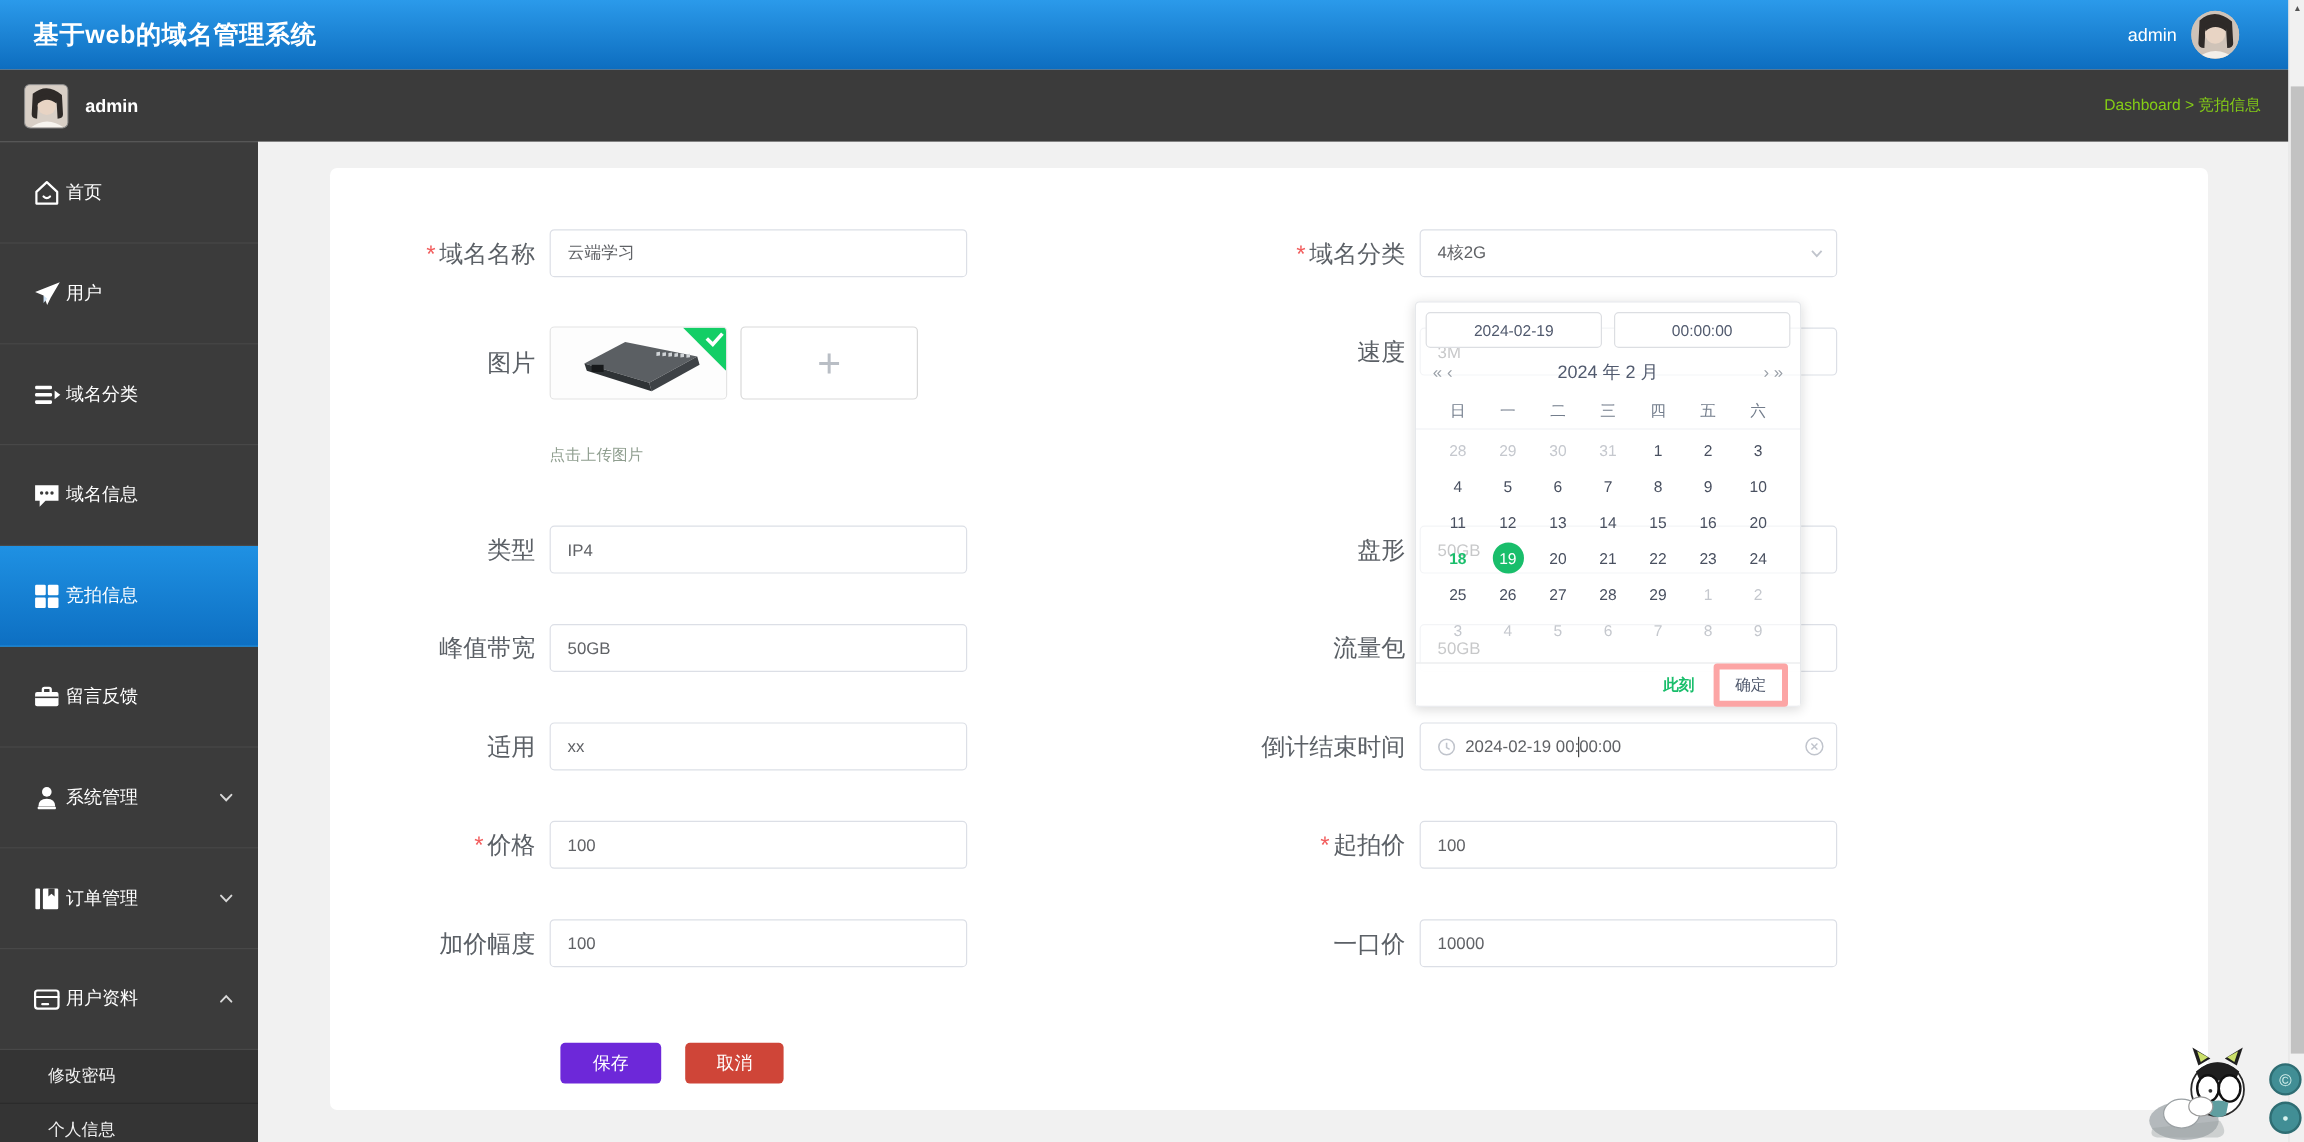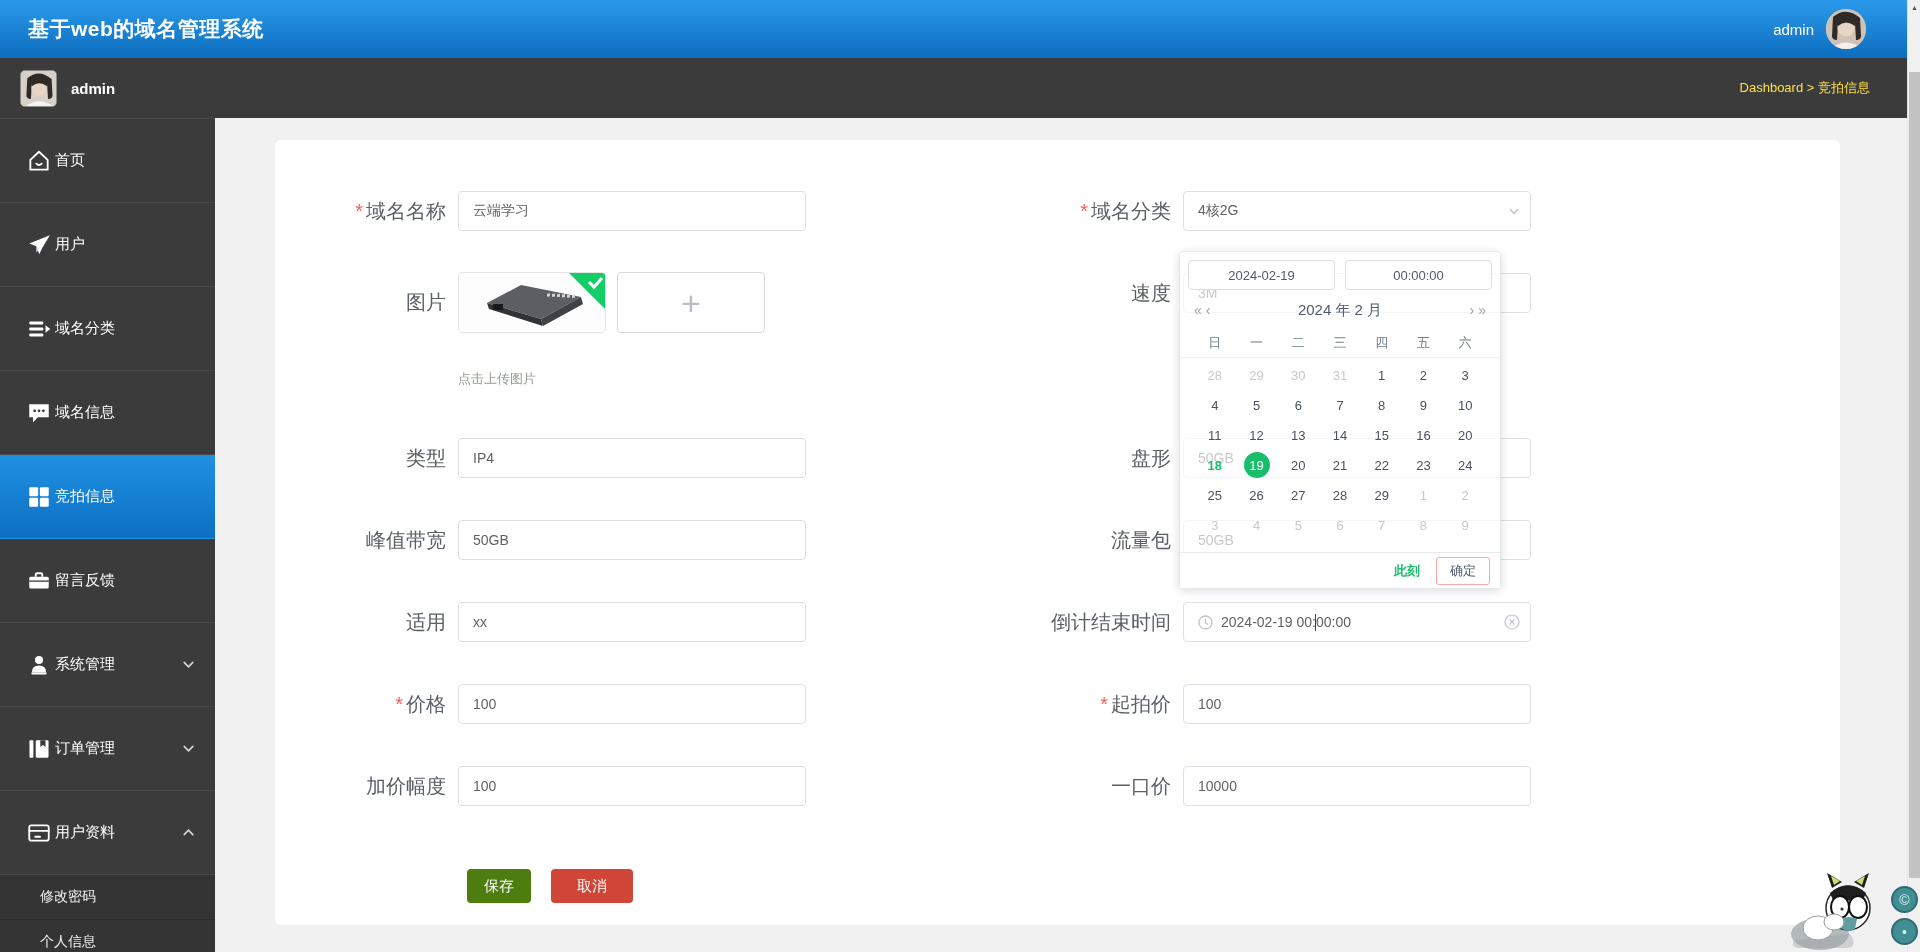--- a/index.html
+++ b/index.html
@@ -9,21 +9,21 @@
 .topbar{height:58px;background:linear-gradient(180deg,#2b9aea,#0d6dbf);display:flex;align-items:center;justify-content:space-between;padding:0 28px;position:relative;z-index:5}
 .topbar-title{color:#fff;font-size:21px;font-weight:bold;letter-spacing:.5px}
 .topbar-right{display:flex;align-items:center;gap:12px;margin-right:26px}
 .topbar-user{color:#fff;font-size:15px}
 .avatar-circle{width:40px;height:40px;border-radius:50%;overflow:hidden;background:#cfc3b8;flex:none}
 
 .userbar{height:60px;background:#3b3b3b;display:flex;align-items:center;justify-content:space-between;padding:0 20px;position:relative;z-index:5}
 .userbar-left{display:flex;align-items:center;gap:14px}
 .avatar-square{width:37px;height:37px;border-radius:5px;overflow:hidden;border:1px solid #8a8a8a;background:#d8cfc6;flex:none}
 .userbar-name{color:#fff;font-size:15px;font-weight:bold}
-.breadcrumb{color:#fde047;font-size:13px;margin-right:30px}
+.breadcrumb{color:#84cc16;font-size:13px;margin-right:16px}
 
 .bodywrap{display:flex;height:834px}
 .sidebar{width:215px;background:#3b3b3b;flex:none;border-top:1px solid #484848;overflow:hidden}
 .sb-item{height:84px;display:flex;align-items:center;padding:0 20px 0 24px;gap:1px;border-bottom:1px solid #484848;color:#fff;cursor:pointer}
 .sb-item.active{background:linear-gradient(180deg,#1f91e3,#0d6fc2);border-bottom-color:transparent}
 .sb-icon{width:30px;display:flex;justify-content:center;align-items:center;flex:none}
 .sb-label{font-size:15px;flex:1}
 .sb-chev{margin-left:auto;display:flex;align-items:center}
 .sb-sub{height:45px;display:flex;align-items:center;padding-left:40px;background:#343434;border-bottom:1px solid #2b2b2b;color:#f2f2f2;font-size:14px;cursor:pointer}
 .content{flex:1;position:relative;background:#f1f1f1}
@@ -34,42 +34,42 @@
 .req{color:#f25e5e;font-style:normal;margin-right:3px}
 .finput{width:348px;height:40px;border:1px solid #dcdfe6;border-radius:4px;display:flex;align-items:center;padding:0 14px;font-size:14px;color:#606266;background:#fff;position:relative}
 .sel-arrow{position:absolute;right:10px;top:13px}
 .imgrow{position:absolute;left:25px;top:132px;display:flex;align-items:center;height:61px}
 .thumb{width:148px;height:61px;border:1px solid #e4e4e4;border-radius:4px;position:relative;background:#fbfbfb;overflow:hidden;flex:none}
 .upbox{width:148px;height:61px;border:1px solid #d9d9d9;border-radius:4px;margin-left:11px;display:flex;align-items:center;justify-content:center;background:#fff;flex:none;cursor:pointer}
 .plus{color:#b9bec5;font-size:34px;font-weight:200;line-height:1}
 .uptip{position:absolute;left:183px;top:230px;font-size:13px;color:#8f9e8f}
 .btnrow{position:absolute;left:192px;top:729px;display:flex;gap:20px}
 .btn{height:34px;border:none;border-radius:4px;color:#fff;font-size:15px;display:flex;align-items:center;justify-content:center;cursor:pointer;font-family:inherit}
-.btn-save{width:64px;background:#4d7c0f}
+.btn-save{width:84px;background:#6d28d9}
 .btn-cancel{width:82px;background:#cf4538}
 
 .dt-val{margin-left:8px}
 .caret{position:absolute;left:131px;top:11px;width:1px;height:17px;background:#444}
 .clear-icon{position:absolute;right:10px;top:11px}
 
 .cal{position:absolute;left:904px;top:111px;width:322px;height:338px;background:rgba(255,255,255,0.65);border:1px solid #e6e8eb;border-radius:4px;box-shadow:0 2px 10px rgba(0,0,0,0.14);z-index:20}
 .cal-inputs{display:flex;gap:10px;padding:8px 8px 0}
 .cal-in{flex:1;height:30px;border:1px solid #dcdee2;border-radius:4px;background:#fff;display:flex;align-items:center;justify-content:center;font-size:13px;color:#515a6e}
 .cal-nav{display:flex;align-items:center;padding:0 12px;height:32px;margin-top:4px}
 .cal-arrow{color:#9aa0a8;font-size:14px;cursor:pointer;padding:0 2px}
 .cal-title{flex:1;text-align:center;font-size:15px;color:#515a6e}
 .cal-week{display:grid;grid-template-columns:repeat(7,1fr);padding:0 14px;height:30px;align-items:center;text-align:center;font-size:13px;color:#737d8c;margin-top:2px;border-bottom:1px solid #f0f2f5}
 .cal-grid{display:grid;grid-template-columns:repeat(7,1fr);padding:2px 14px 0}
 .cal-day{height:30px;display:flex;align-items:center;justify-content:center;font-size:13px;color:#495060;cursor:pointer}
 .cal-day.dim{color:#c5c8ce}
 .cal-day.green{color:#19be6b;font-weight:bold}
 .cal-day.selected span{width:26px;height:26px;border-radius:50%;background:#19be6b;color:#fff;display:flex;align-items:center;justify-content:center}
 .cal-footer{position:absolute;bottom:0;left:0;right:0;height:36px;border-top:1px solid #e8eaec;display:flex;align-items:center;justify-content:flex-end;gap:16px;padding:0 10px;background:rgba(255,255,255,0.85)}
 .cal-now{color:#19be6b;font-size:13px;cursor:pointer;font-weight:bold}
-.cal-ok{border:1px solid #fca5a5;border-radius:3px;background:#fff;font-size:13px;color:#515a6e;padding:4px 13px;cursor:pointer;font-family:Liberation Serif, serif}
+.cal-ok{border:5px solid #fca5a5;border-radius:3px;background:#fff;font-size:13px;color:#515a6e;padding:4px 13px;cursor:pointer;font-family:Liberation Serif, serif}
 
 .scrollbar{position:fixed;right:0;top:0;width:13px;height:952px;background:#f1f1f1;border-left:1px solid #e4e4e4;z-index:40}
 .scroll-up{position:absolute;top:4px;left:0;width:13px;text-align:center;font-size:7px;color:#555}
 .scroll-thumb{position:absolute;top:72px;left:1px;width:11px;height:806px;background:#c2c2c2}
 
 .cat{position:fixed;right:0;bottom:0;width:130px;height:88px;z-index:50;pointer-events:none}
 .badge{position:absolute;width:27px;height:27px;border-radius:50%;background:#418e95;color:#d9f3ef;display:flex;align-items:center;justify-content:center;font-size:14px;border:2px solid #2e6d73}
 .badge1{right:2px;top:22px}
 .badge2{right:2px;top:54px}
 </style>

